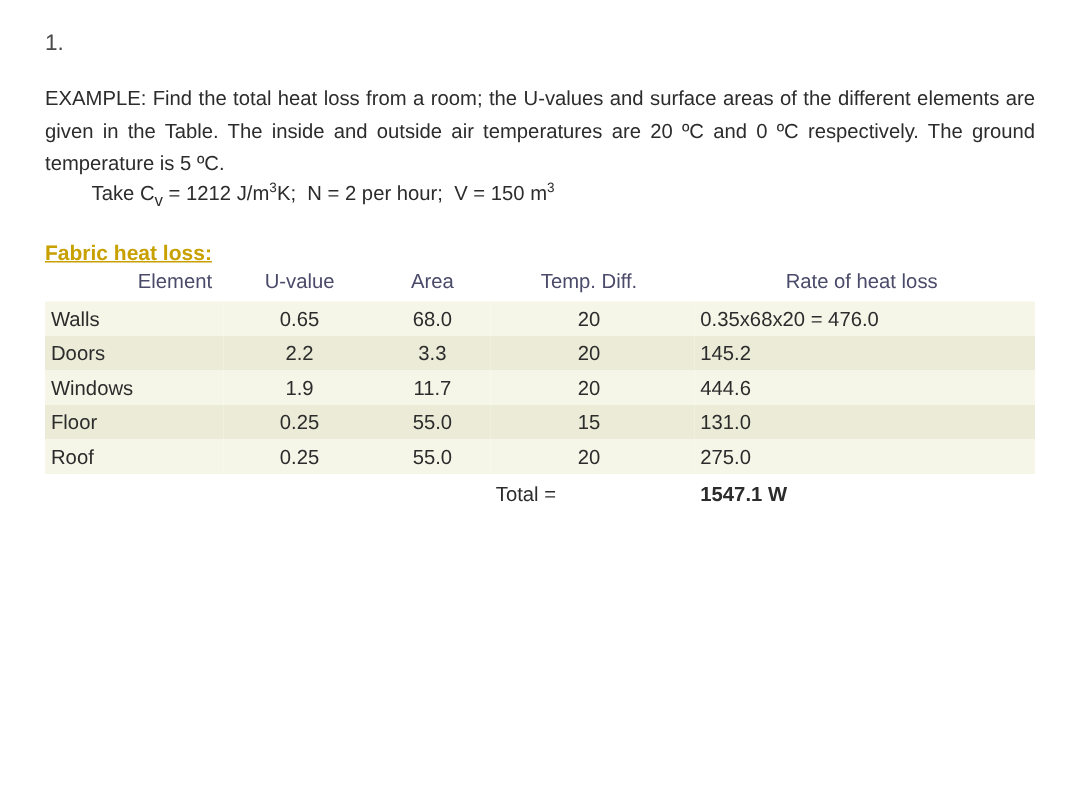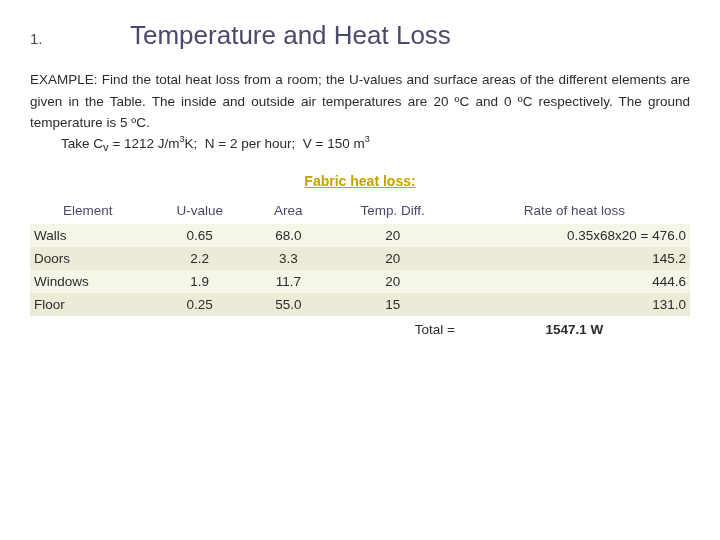--- a/index.html
+++ b/index.html
@@ -44,45 +44,44 @@
       font-size: 13.5px;
       margin-bottom: 20px;
       margin-left: 31px;
     }
 
     .fabric-heading {
       font-weight: bold;
       color: #c8a000;
       text-decoration: underline;
       font-size: 14px;
-      margin-bottom: 10px;
-      text-align: center;
     }
 
     table {
       width: 100%;
       border-collapse: collapse;
     }
 
     thead tr th {
-      text-align: center;
+      text-align: right;
       font-weight: normal;
       font-size: 13.5px;
       color: #4a4a6a;
       padding: 4px 8px 6px 4px;
       border-bottom: none;
     }
 
     thead tr th:nth-child(2),
     thead tr th:nth-child(3),
     thead tr th:nth-child(4) {
       text-align: center;
     }
 
     thead tr th:nth-child(5) {
+      text-align: center;
     }
 
     tbody tr td {
       padding: 4px 8px 4px 4px;
       font-size: 13.5px;
       background: #f5f5e8;
       margin-left: 32px;
     }
 
     tbody tr:nth-child(odd) td {
@@ -93,21 +92,21 @@
       background: #ebebd8;
     }
 
     tbody tr td:nth-child(2),
     tbody tr td:nth-child(3),
     tbody tr td:nth-child(4) {
       text-align: center;
     }
 
     tbody tr td:nth-child(5) {
-      text-align: right;
+      text-align: left;
       padding-right: 4px;
     }
 
     .total-row td {
       background: transparent !important;
       text-align: right;
       padding-top: 6px;
     }
 
     .total-label {
@@ -121,21 +120,20 @@
 
     sup {
       font-size: 9px;
     }
   </style>
 </head>
 <body>
 
 <div class="header">
   <span class="header-number">1.</span>
-  <span class="header-title">Temperature and Heat Loss</span>
 </div>
 
 <p class="example-text">
   <span>EXAMPLE: Find the total heat loss from a room; the U-values and surface areas of the different elements are given in the Table. The inside and outside air temperatures are 20 ºC and 0 ºC respectively. The ground temperature is 5 ºC.</span>
 </p>
 
 <p class="take-line">
   Take C<sub>v</sub> = 1212 J/m<sup>3</sup>K;&nbsp; N = 2 per hour;&nbsp; V = 150 m<sup>3</sup>
 </p>
 
@@ -173,19 +171,26 @@
         <td>20</td>
         <td>444.6</td>
       </tr>
       <tr>
         <td>Floor</td>
         <td>0.25</td>
         <td>55.0</td>
         <td>15</td>
         <td>131.0</td>
       </tr>
+      <tr>
+        <td>Roof</td>
+        <td>0.25</td>
+        <td>55.0</td>
+        <td>20</td>
+        <td>275.0</td>
+      </tr>
       <tr class="total-row">
         <td colspan="3"></td>
-        <td class="total-label" style="text-align: right;">Total =</td>
-        <td class="total-value" style="text-align: center;">1547.1 W</td>
+        <td class="total-label" style="text-align: left;">Total =</td>
+        <td class="total-value" style="text-align: left;">1547.1 W</td>
       </tr>
     </tbody>
 </table>
 
 </body></html>

